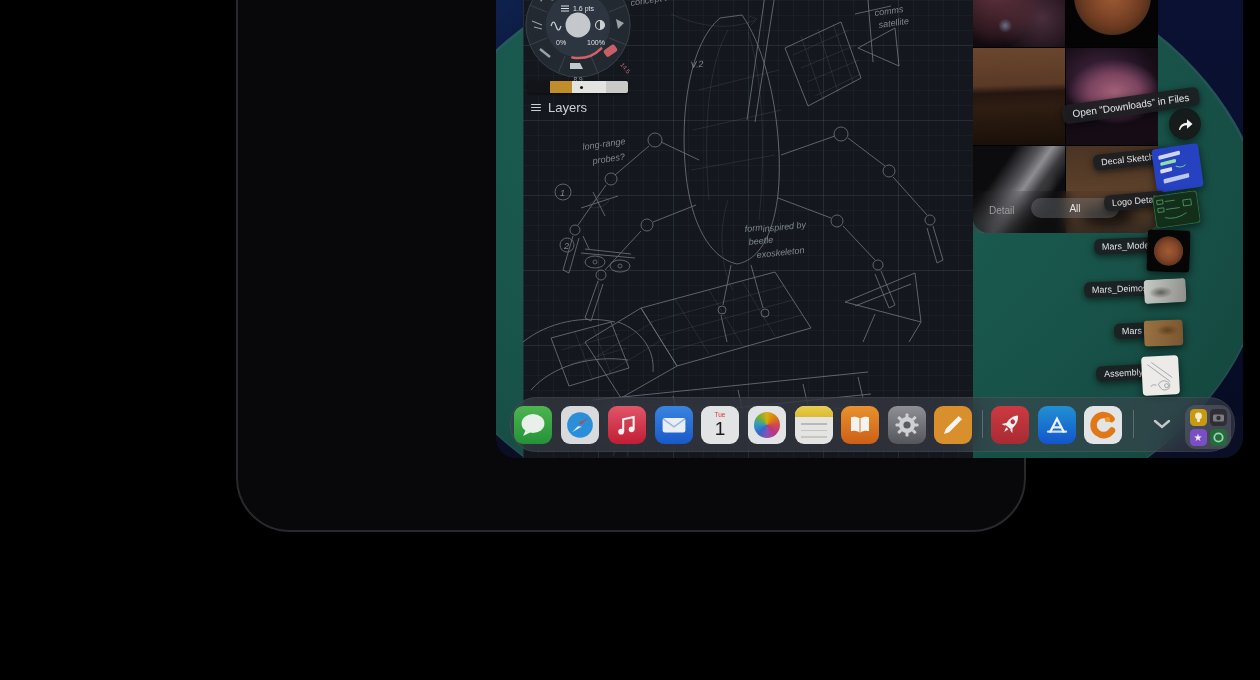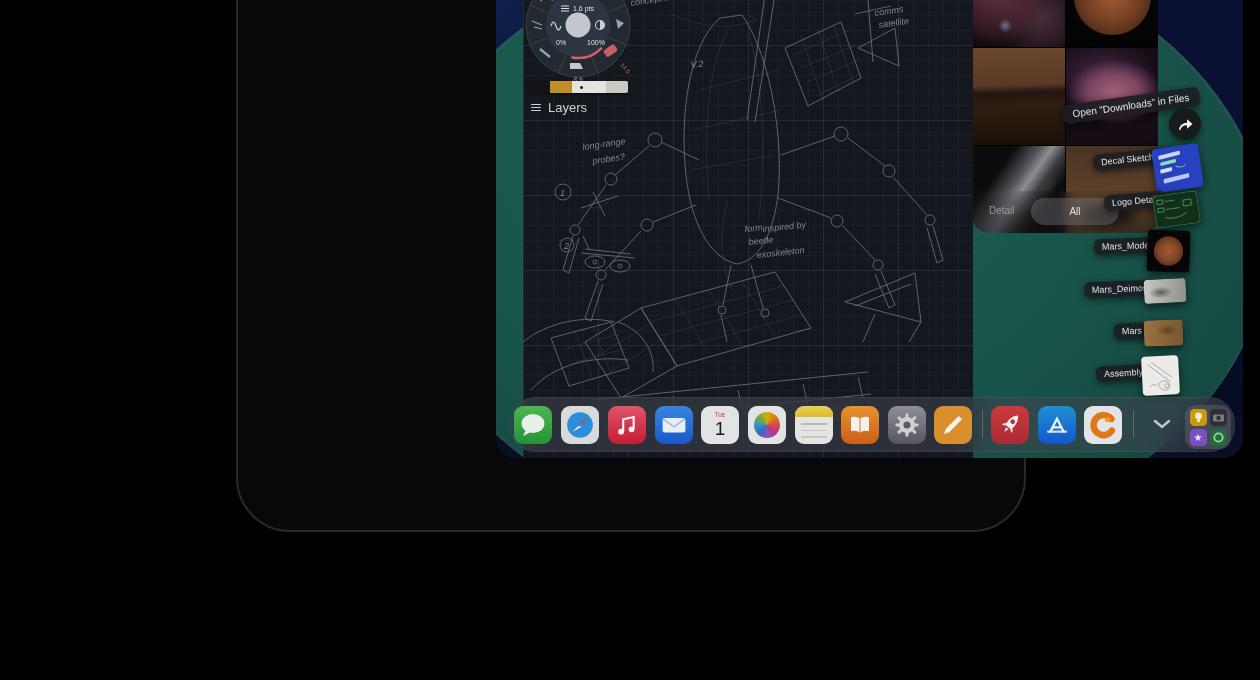--- a/index.html
+++ b/index.html
@@ -60,21 +60,21 @@
   
   .photos { position:absolute; left:477px; top:0; width:185px; height:283px;
     background:#0b0b0d; border-radius:0 0 16px 16px; overflow:hidden; }
   .pgrid { position:absolute; inset:0; display:grid; grid-template-columns:92px 93px;
     grid-template-rows:97px 97px 89px; gap:1px; background:#000; }
   .pcell { width:100%; height:100%; position:relative; }
   .viewbar { position:absolute; left:0; bottom:0; width:185px; height:42px;
     background:linear-gradient(180deg, rgba(18,18,20,.08), rgba(18,18,20,.55));
     backdrop-filter:blur(6px); }
   .months { position:absolute; left:16px; top:14px; color:#9a9b9e; font-size:10px; }
-  .allpill { position:absolute; left:58px; top:7px; width:88px; height:27px; border-radius:14px;
+  .allpill { position:absolute; left:58px; top:7px; width:88px; height:20px; border-radius:14px;
     background:rgba(135,137,142,.35); color:#e2e3e5; font-size:10px;
     display:flex; align-items:center; justify-content:center; }
 
   
   .dlabel { position:absolute; background:rgba(28,30,34,.92); color:#e3e4e7;
     font-size:9px; padding:3px 8px; border-radius:6px; white-space:nowrap;
     box-shadow:0 2px 7px rgba(0,0,0,.55); }
   .dthumb { position:absolute; border-radius:4px; box-shadow:0 3px 8px rgba(0,0,0,.6); overflow:hidden; }
   .sharefab { position:absolute; left:673px; top:158px; width:32px; height:32px; border-radius:50%;
     background:rgba(22,24,26,.95); display:flex; align-items:center; justify-content:center;

